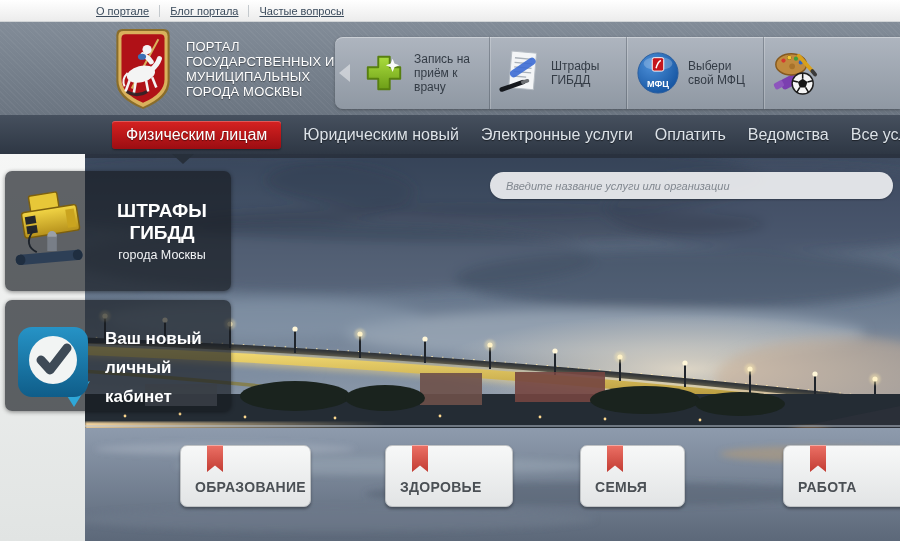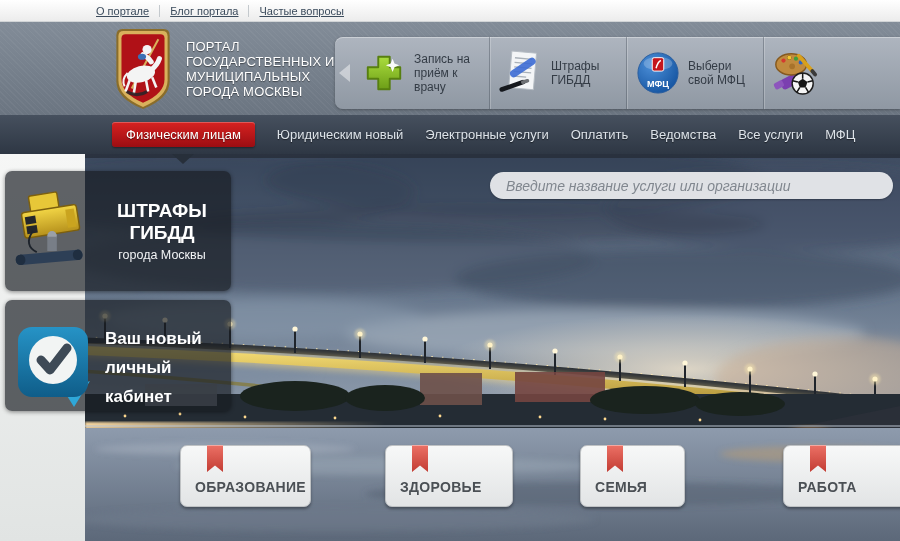--- a/index.html
+++ b/index.html
@@ -34,39 +34,39 @@
   .quick{flex:1;display:flex;align-items:center;gap:7px;padding:0 6px 0 8px;cursor:pointer;}
   .quick + .quick{border-left:1px solid rgba(54,62,74,.35);
     box-shadow:inset 1px 0 0 rgba(255,255,255,.22);}
   .quick .qicon{flex:0 0 46px;height:56px;display:flex;align-items:center;justify-content:center;}
   .quick .qlabel{font-size:12px;line-height:14px;color:#343c46;max-width:98px;}
 
   
   .nav{position:absolute;left:0;top:115px;width:900px;height:39px;
     background:linear-gradient(#46505e,#2e3744);
     display:flex;align-items:center;gap:22px;padding-left:112px;}
-  .nav .item{font-size:13px;color:#dde3e9;cursor:pointer;white-space:nowrap;
+  .nav .item{font-size:16px;color:#dde3e9;cursor:pointer;white-space:nowrap;
     text-shadow:0 1px 1px rgba(0,0,0,.5);}
   .nav .item.active{background:linear-gradient(#d62221,#9c0d12);color:#fff;
     border-radius:3px;padding:5px 14px;box-shadow:inset 0 1px 0 rgba(255,255,255,.25),0 1px 2px rgba(0,0,0,.4);}
 
   
   .main{position:absolute;left:0;top:154px;width:900px;height:387px;background:#e7e9e8;}
   .left-strip{position:absolute;left:0;top:0;width:85px;height:387px;
     background:linear-gradient(#f6f7f6,#e1e4e3);}
   .photo{position:absolute;left:85px;top:0;right:0;height:387px;overflow:hidden;}
   .photo svg{display:block;width:100%;height:100%;}
   .nav-notch{position:absolute;left:172px;top:0;width:0;height:0;z-index:5;
     border-left:11px solid transparent;border-right:11px solid transparent;
     border-top:10px solid #272f3a;}
 
   
   .search{position:absolute;left:490px;top:18px;width:403px;height:27px;z-index:4;}
   .search input{width:100%;height:100%;border:none;border-radius:14px;outline:none;
-    background:rgba(255,255,255,.84);padding:0 16px;font-size:14px;color:#4a4f55;
+    background:rgba(255,255,255,.84);padding:0 16px;font-size:11px;color:#4a4f55;
     box-shadow:0 1px 2px rgba(0,0,0,.25);font-style:italic;}
   .search input::placeholder{color:#81878f;font-style:italic;}
 
   
   .card{position:absolute;left:5px;width:226px;z-index:4;border-radius:7px;cursor:pointer;
     background:rgba(24,28,34,.68);box-shadow:0 1px 4px rgba(0,0,0,.45);}
   .card1{top:17px;height:120px;display:flex;align-items:center;}
   .card1 .cicon{flex:0 0 96px;display:flex;justify-content:center;}
   .card1 .ctext{flex:1;text-align:center;color:#fff;padding-right:8px;}
   .card1 .ctitle{font-size:19px;font-weight:bold;line-height:22px;width:110px;margin:0 auto 4px;}

